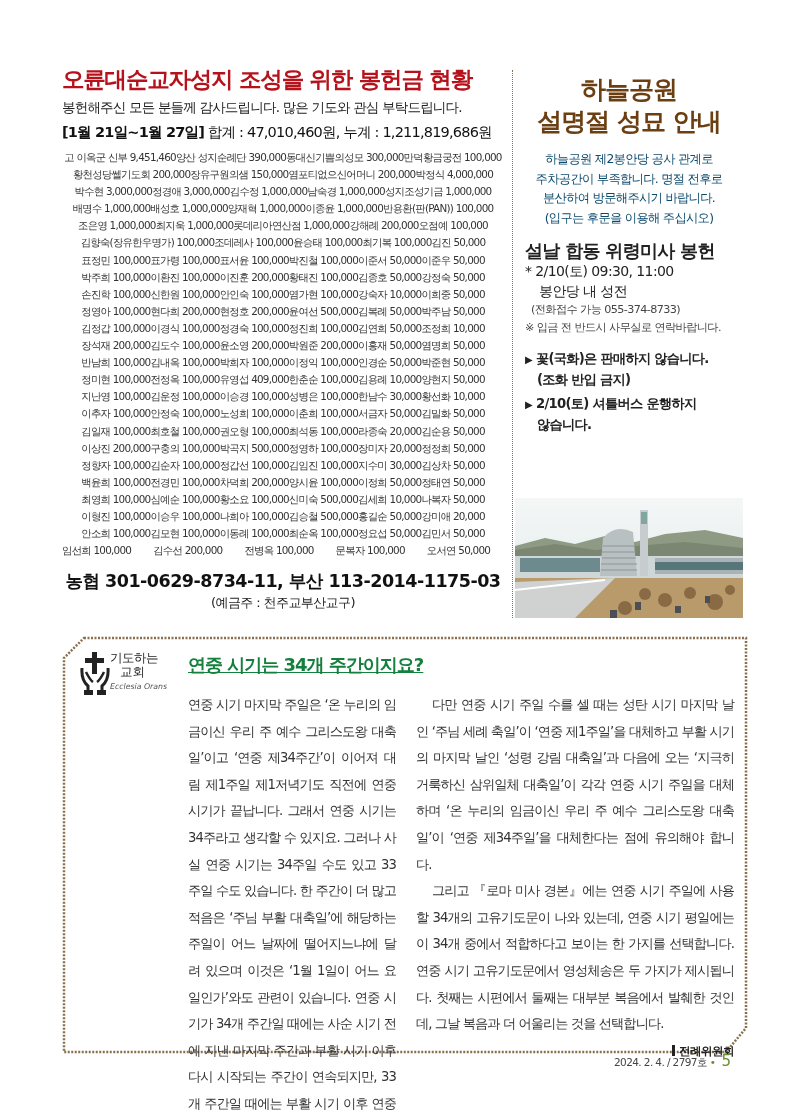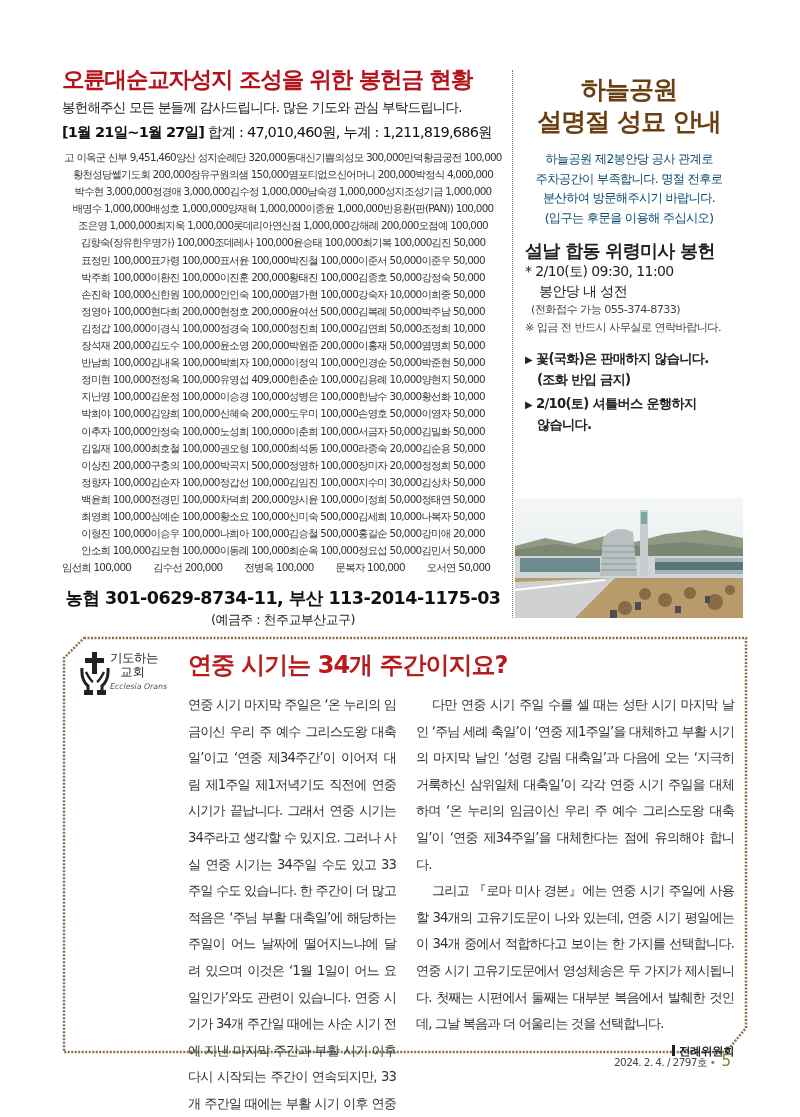--- a/index.html
+++ b/index.html
@@ -32,21 +32,21 @@
     .sp-note .tri { font-size: 10px; margin-right: 4px; }
     .sp-note .cont { display: block; padding-left: 12px; }
     .sp-photo { position: absolute; left: 515px; top: 498px; width: 228px; height: 120px; overflow: hidden; }
 
     
     .article-box { position: absolute; left: 62px; top: 636px; width: 690px; height: 418px; }
     .logo { position: absolute; left: 18px; top: 14px; width: 84px; height: 48px; }
     .logo-text1 { position: absolute; left: 30px; top: 0; font-size: 12.5px; color: #222; letter-spacing: -0.5px; line-height: 15px; }
     .logo-text2 { position: absolute; left: 40px; top: 14px; font-size: 12.5px; color: #222; line-height: 15px; }
     .logo-text3 { position: absolute; left: 30px; top: 32px; font-size: 7.8px; color: #555; font-style: italic; white-space: nowrap; }
-    .art-title { position: absolute; left: 126px; top: 14px; font-size: 24px; font-weight: bold; color: #b91c1c; letter-spacing: -1px; white-space: nowrap; margin: 0; line-height: 30px; }
+    .art-title { position: absolute; left: 126px; top: 14px; font-size: 18px; font-weight: bold; color: #15803d; letter-spacing: -1px; white-space: nowrap; margin: 0; line-height: 30px; text-decoration: underline; }
     .col { position: absolute; font-size: 13.2px; line-height: 26.6px; color: #333; letter-spacing: -0.9px; text-align: justify; }
     .col p { margin: 0; }
     .col-left { left: 22px; top: 56px; width: 312px; }
     .col-right { left: 354px; top: 56px; width: 318px; }
     .col .lead { padding-left: 104px; }
     .col .indent-first { text-indent: 16px; }
     .signature { float: right; font-size: 11.5px; font-weight: bold; color: #222; letter-spacing: -0.5px; }
     .signature .bar { display: inline-block; width: 3px; height: 11px; background: #222; margin-right: 4px; vertical-align: -1px; }
 
     
@@ -60,21 +60,21 @@
 <section class="donation">
   <h1 class="don-title">오륜대순교자성지 조성을 위한 봉헌금 현황</h1>
   <div class="don-sub">봉헌해주신 모든 분들께 감사드립니다. 많은 기도와 관심 부탁드립니다.</div>
   <div class="don-summary">
     <span class="period">[1월 21일~1월 27일]</span>
     <span>합계 : 47,010,460원, 누계 : 1,211,819,686원</span>
   </div>
   <div class="don-list" id="don-list">
       <div class="don-row">
         <span>고 이옥군 신부 9,451,460</span>
-        <span>양산 성지순례단 320,000</span>
+        <span>양산 성지순례단 390,000</span>
         <span>동대신기쁨의성모 300,000</span>
         <span>만덕황금궁전 100,000</span>
       </div>
       <div class="don-row">
         <span>황천성당쎌기도회 200,000</span>
         <span>장유구원의샘 150,000</span>
         <span>염포티없으신어머니 200,000</span>
         <span>박정식 4,000,000</span>
       </div>
       <div class="don-row">
@@ -169,28 +169,20 @@
         <span>김용례 10,000</span>
         <span>양현지 50,000</span>
       </div>
       <div class="don-row">
         <span>지난영 100,000</span>
         <span>김운정 100,000</span>
         <span>이승경 100,000</span>
         <span>성병은 100,000</span>
         <span>한남수 30,000</span>
         <span>황선화 10,000</span>
-      </div>
-      <div class="don-row">
-        <span>박희야 100,000</span>
-        <span>김양희 100,000</span>
-        <span>신혜숙 200,000</span>
-        <span>도우미 100,000</span>
-        <span>손영호 50,000</span>
-        <span>이영자 50,000</span>
       </div>
       <div class="don-row">
         <span>이추자 100,000</span>
         <span>안정숙 100,000</span>
         <span>노성희 100,000</span>
         <span>이춘희 100,000</span>
         <span>서금자 50,000</span>
         <span>김밀화 50,000</span>
       </div>
       <div class="don-row">

